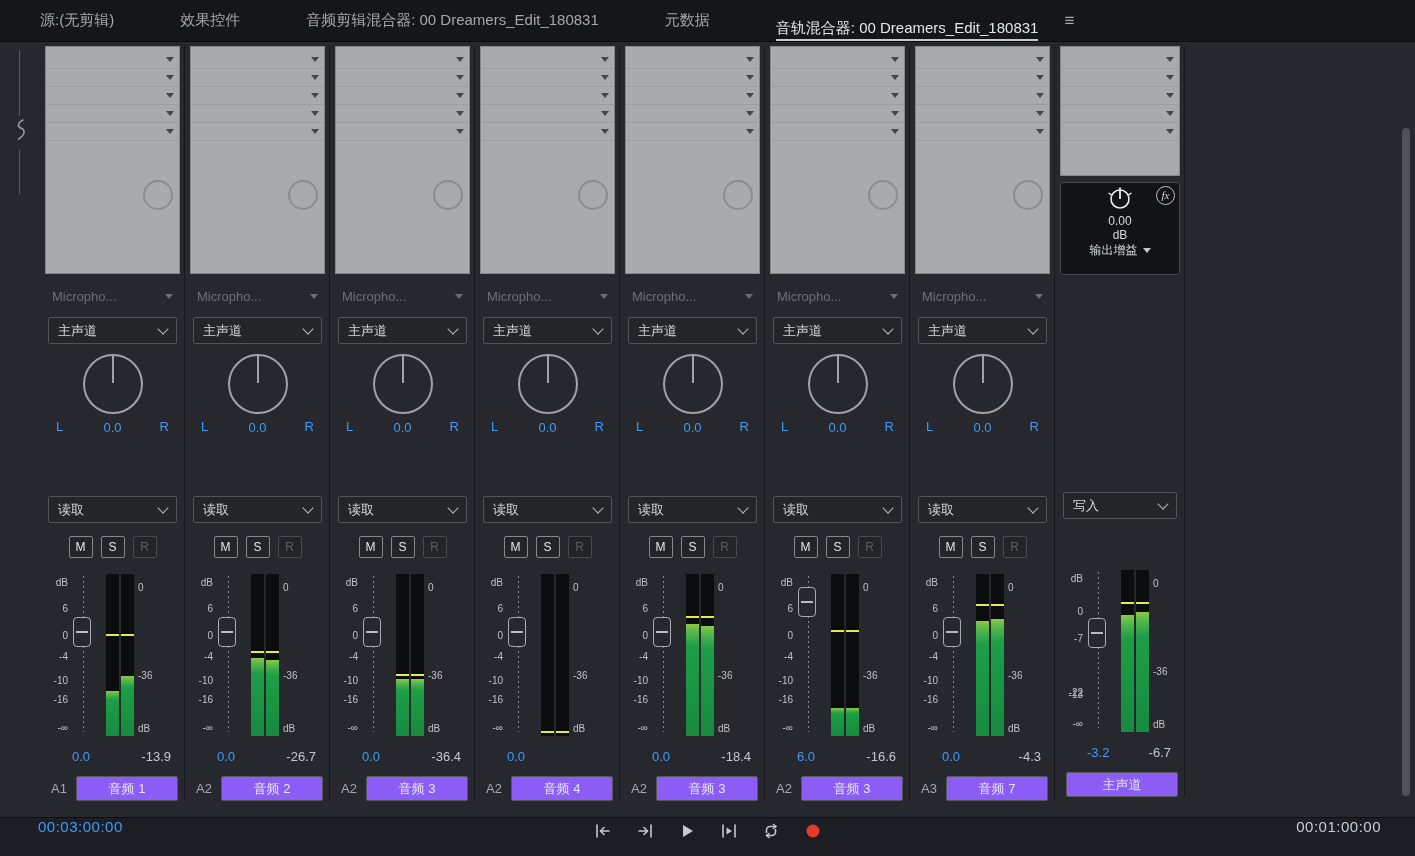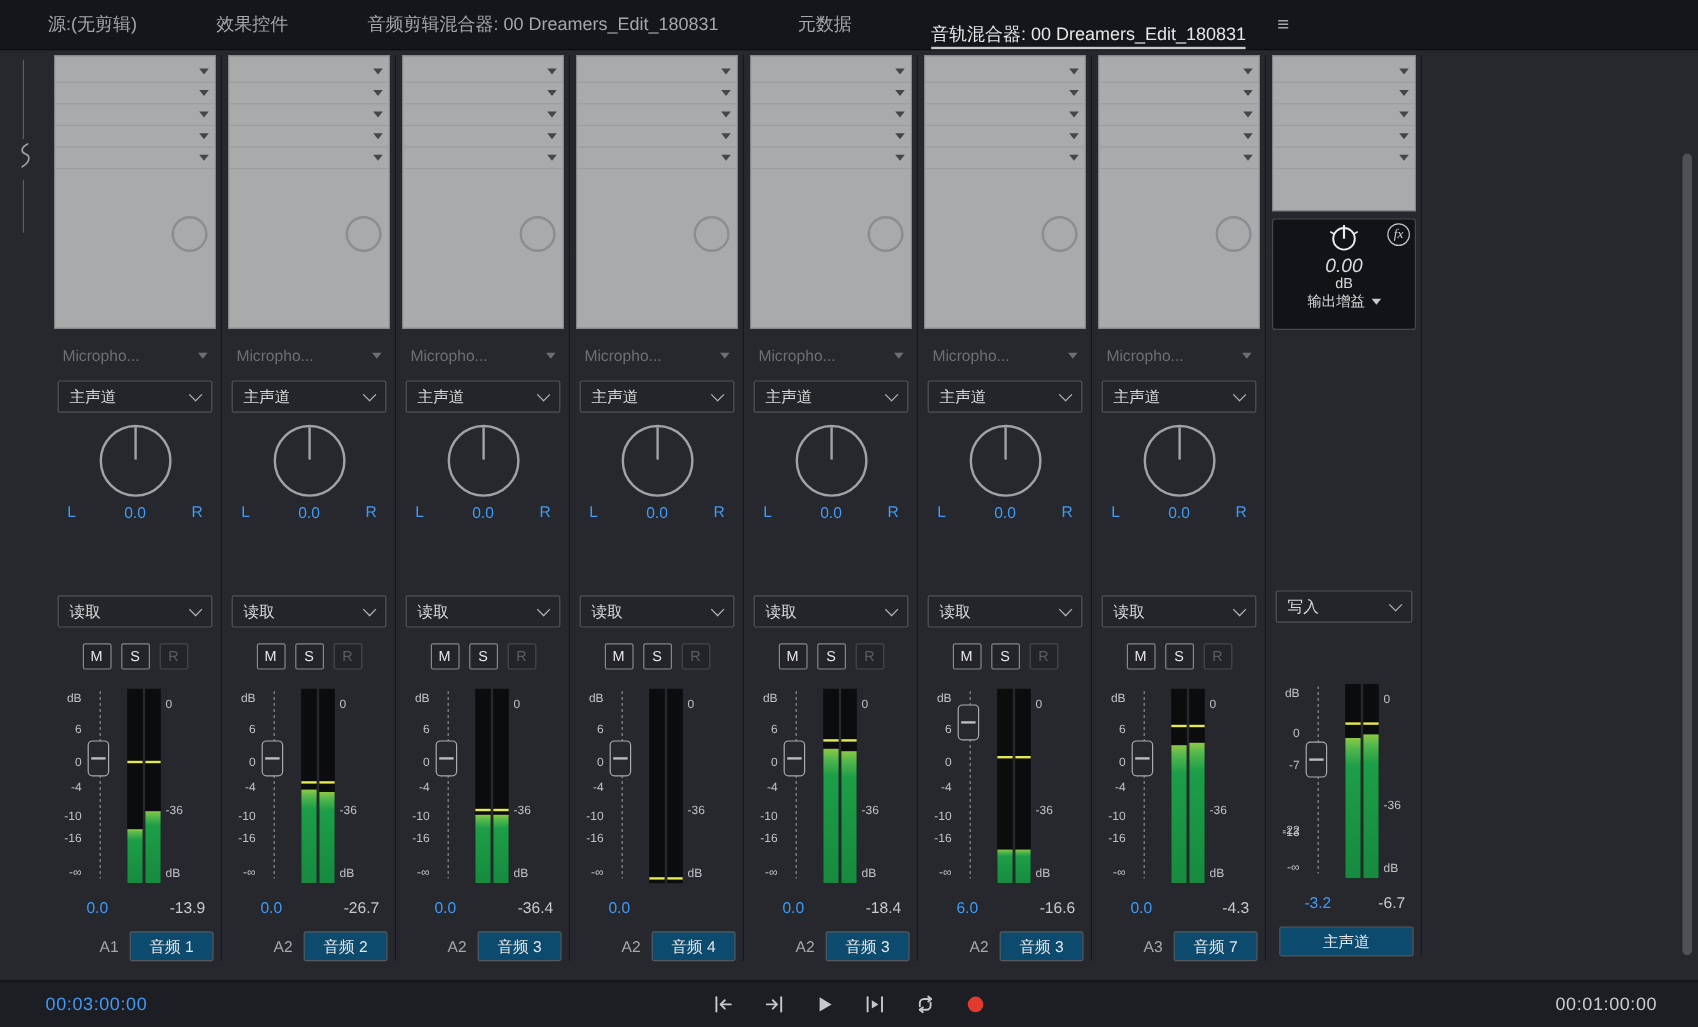--- a/index.html
+++ b/index.html
@@ -33,21 +33,21 @@
   
   .fx-panel{height:228px;margin:0 5px;background:#a8aaac;border:1px solid #85878a;box-sizing:border-box;position:relative;padding-top:4px;}
   .master .fx-panel{height:130px;}
   .fx-slot{height:17px;border-bottom:1px solid #9b9da0;position:relative;}
   .tri{display:inline-block;width:0;height:0;border-left:4px solid transparent;border-right:4px solid transparent;border-top:5px solid #44464a;}
   .fx-slot .tri{position:absolute;right:5px;top:6px;}
   .send-knob{position:absolute;right:6px;top:133px;width:26px;height:26px;border:2px solid #8b8d90;border-radius:50%;}
   
   .gain-box{margin:6px 5px 0;height:93px;background:#121316;border:1px solid #46484c;border-radius:3px;box-sizing:border-box;position:relative;text-align:center;color:#d8dadc;}
   .gain-knob{margin-top:2px;}
-  .gain-value{font-size:16px;line-height:13px;font-style:italic;}
+  .gain-value{font-size:12px;line-height:13px;}
   .gain-unit{font-size:12px;line-height:14px;}
   .gain-label{font-size:12px;line-height:16px;display:flex;align-items:center;justify-content:center;gap:5px;}
   .gain-label .tri{border-top-color:#c6c8cb;border-left-width:4px;border-right-width:4px;}
   .fx-badge{position:absolute;top:3px;right:4px;width:17px;height:17px;border:1px solid #bfc1c3;border-radius:50%;
     font-family:"Liberation Serif","DejaVu Serif",serif;font-style:italic;font-size:11px;line-height:17px;text-align:center;color:#d3d5d7;background:#121316;}
   .m-spacer{height:217px;}
   
   .input-row{height:24px;margin:10px 12px 0;display:flex;align-items:center;justify-content:space-between;color:#6d6f73;font-size:13px;}
   .input-row .tri{border-top-color:#6d6f73;}
   .select-btn{height:27px;margin:9px 8px 0;border:1px solid #515356;border-radius:2px;background:#232529;
@@ -82,28 +82,28 @@
   .meter-fill{position:absolute;bottom:0;left:0;width:100%;
     background:linear-gradient(to top,#178a3f 0%,#1d9e47 80%,#55b84d 93%,#8cc944 100%);}
   .peak-line{position:absolute;left:0;width:100%;height:2px;background:#e6e94e;}
   .meter-scale-col{width:30px;position:relative;font-size:10px;color:#c0c2c5;}
   .mlabel{position:absolute;left:4px;white-space:nowrap;}
   
   .values-row{margin-top:5px;height:18px;display:flex;justify-content:space-between;padding:0 14px 0 32px;font-size:13px;}
   .fader-value{color:#3f9bfa;}
   .peak-value{color:#c6c8cb;}
   .assign-row{margin:9px 7px 0;height:25px;display:flex;align-items:center;gap:9px;padding-left:4px;}
-  .assign{color:#a6a8ac;font-size:13px;margin-left:32px;}
-  .name-btn{flex:1;height:25px;border:1px solid #56585c;border-radius:2px;background:#0c4a6e;color:#e6e6e8;font-size:13px;
+  .assign{color:#a6a8ac;font-size:13px;}
+  .name-btn{flex:1;height:25px;border:1px solid #56585c;border-radius:2px;background:#8b5cf6;color:#e6e6e8;font-size:13px;
     font-family:"Liberation Sans","DejaVu Sans",sans-serif;}
   
   .vscroll{position:absolute;right:5px;top:86px;width:8px;height:668px;background:#4f5156;border-radius:4px;}
   
   .bottombar{position:absolute;bottom:0;left:0;right:0;height:38px;background:#1c1e23;border-top:1px solid #0e0f12;
-    display:flex;align-items:center;}
+    display:flex;align-items:flex-start;}
   .tc-left{color:#3f9bfa;font-size:15px;margin-left:38px;letter-spacing:.5px;}
   .tc-right{margin-left:auto;margin-right:34px;color:#cbcdd0;font-size:15px;letter-spacing:.5px;}
   .transport{position:absolute;left:50%;transform:translateX(-50%);display:flex;align-items:center;gap:16px;}
   .tbtn{width:26px;height:26px;display:flex;align-items:center;justify-content:center;background:none;border:none;padding:0;cursor:default;}
   .tbtn svg{stroke:#c6c8cb;fill:none;stroke-width:1.6;stroke-linecap:round;stroke-linejoin:round;}
 </style>
 </head>
 <body>
 
 <div class="tabbar">

